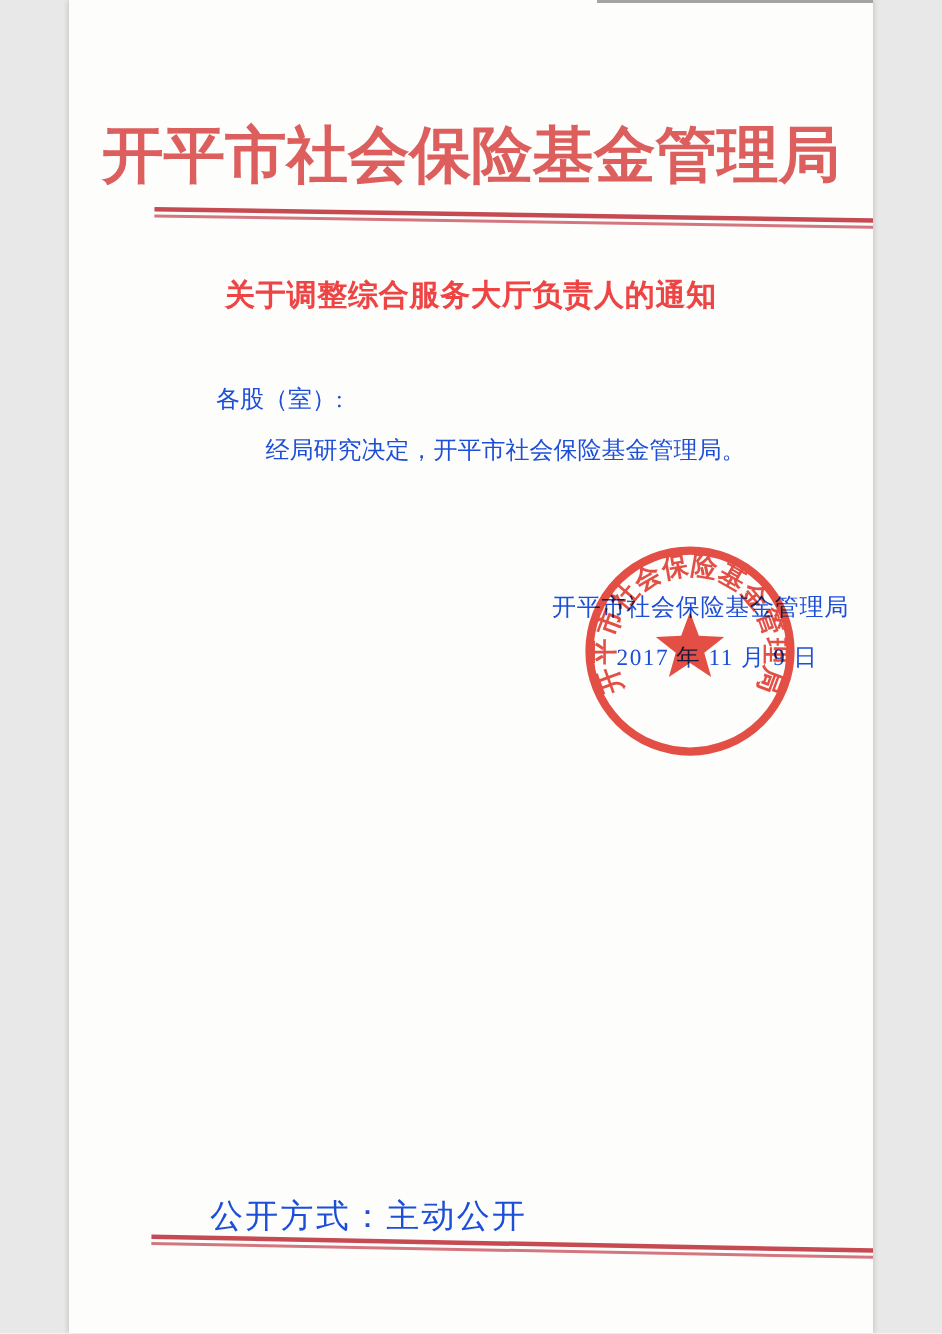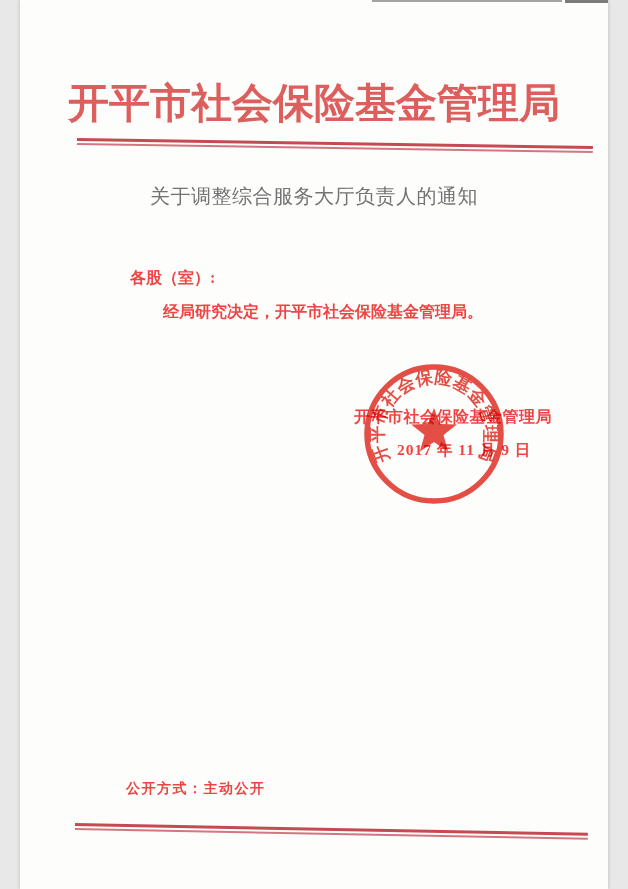--- a/index.html
+++ b/index.html
@@ -2,21 +2,21 @@
 <html><head>
 <meta charset="utf-8">
 <style>
   html,body { margin:0; padding:0; }
   body {
     font-family: "Liberation Serif", "DejaVu Serif", serif;
     background: #e8e8e8;
   }
   .page {
     position: relative;
-    width: 588px;
+    width: 536px;
     height: 889px;
     margin: 0 auto;
     background: #fdfdfc;
     overflow: hidden;
     box-shadow: 0 0 4px rgba(0,0,0,.2);
   }
 
   
   .scan-artifact { position:absolute; background:#383838; }
   .art-1 { left:352px; top:0; width:190px; height:2px; opacity:.45; }
@@ -35,32 +35,32 @@
   .rule { position:absolute; transform-origin:0 0; }
   .rule-top    { left:57px; top:138px; width:516px; transform:rotate(0.9deg); }
   .rule-bottom { left:55px; top:823px; width:513px; transform:rotate(1.1deg); }
   .rl { width:100%; }
   .rl.thick { height:2.5px; background:#c64a52; }
   .rl.thin  { height:1.5px; background:#d4767f; margin-top:2.5px; }
 
   .doc-title {
     position:absolute; top:183px; left:0; right:0;
     margin:0; text-align:center;
-    font-size:20px; font-weight:normal; color:#737373;
+    font-size:20px; font-weight:bold; color:#ef4444;
     letter-spacing:0.5px; white-space:nowrap;
   }
 
-  .bodytext { position:absolute; margin:16px; color:#ef4444; white-space:nowrap;font-weight:bold; }
+  .bodytext { position:absolute; margin:4px; color:#1d4ed8; white-space:nowrap; }
   .salutation { top:252px; left:94px;  font-size:16px; }
   .paragraph  { top:286px; left:127px; font-size:16px; }
 
   .sig-agency { top:391px; left:318px; font-size:16px; letter-spacing:0.5px; }
   .sig-date   { top:424px; left:361px; font-size:15.5px; letter-spacing:1px; }
 
-  .footer-line { top:764px; left:90px; font-size:14px; letter-spacing:1.5px; }
+  .footer-line { top:792px; left:90px; font-size:22px; letter-spacing:1.5px; }
 
   
   .seal {
     position:absolute; left:334px; top:354px;
     width:160px; height:160px;
     mix-blend-mode:multiply;
     opacity:.9;
   }
   .seal-text {
     font-family:"Liberation Serif","DejaVu Serif",serif;

